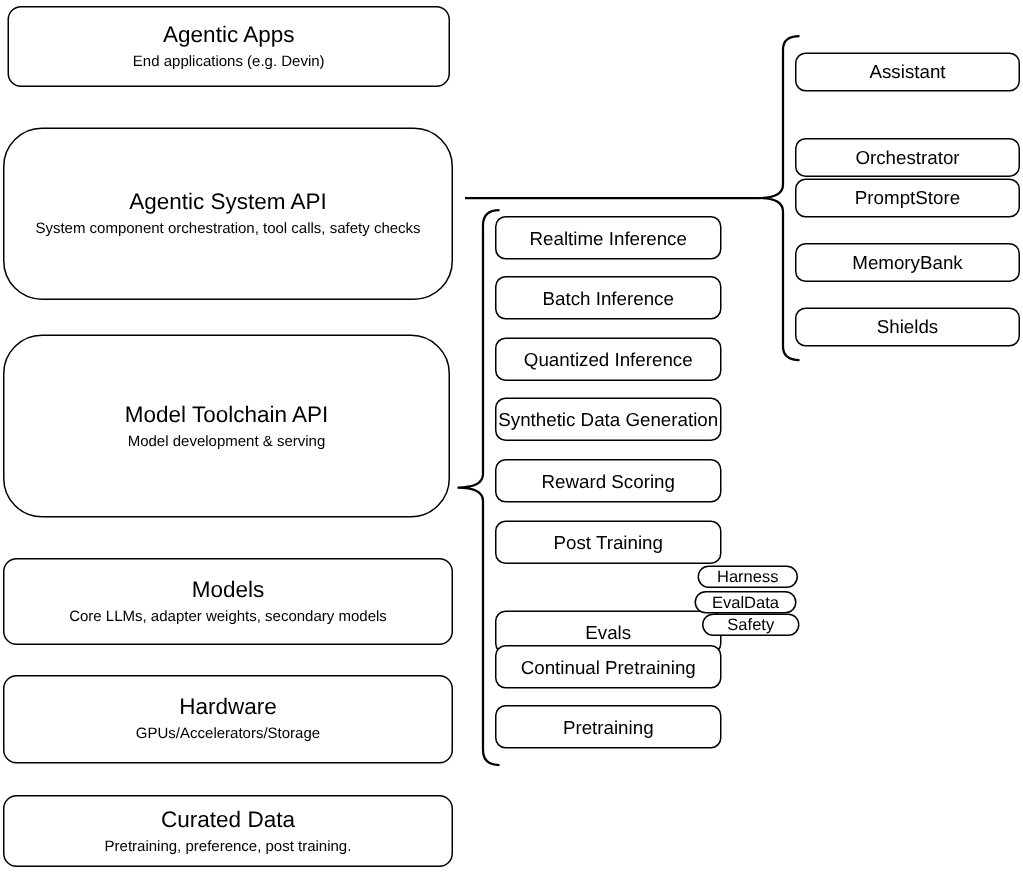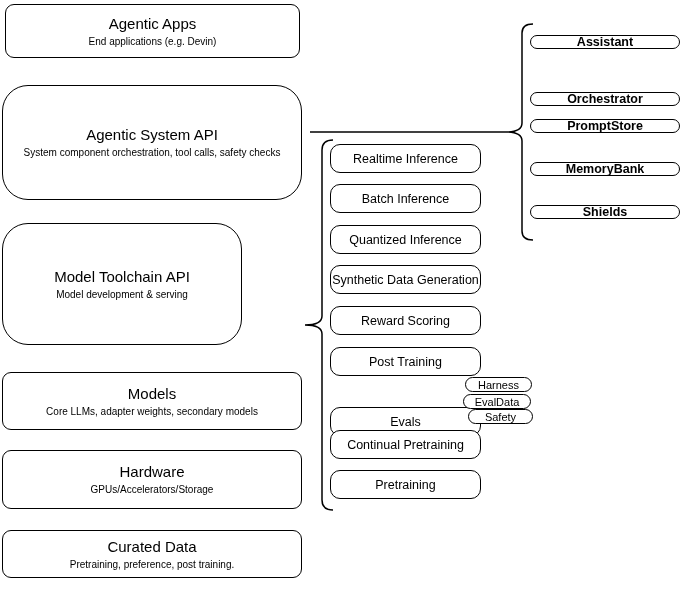--- a/index.html
+++ b/index.html
@@ -50,22 +50,22 @@
     background: #ffffff;
     border: 1.5px solid #000000;
     border-radius: 7px;
     display: flex;
     align-items: center;
     justify-content: center;
     text-align: center;
     font-size: 12.5px;
     white-space: nowrap;
   }
-  .mid-node  { left: 330px; width: 151px; height: 29px; border-radius: 10px; }
-  .comp-node { left: 530px; width: 150px; height: 14px; font-weight: bold; }
+  .mid-node  { left: 330px; width: 151px; height: 29px; }
+  .comp-node { left: 530px; width: 150px; height: 26px; }
   .pill {
     position: absolute;
     box-sizing: border-box;
     background: #ffffff;
     border: 1.5px solid #000000;
     border-radius: 8px;
     display: flex;
     align-items: center;
     justify-content: center;
     font-size: 11px;
@@ -87,21 +87,21 @@
   <div class="box stack-box" style="left:5px; top:4px; width:295px; height:54px; border-radius:9px;">
     <div class="title">Agentic Apps</div>
     <div class="subtitle">End applications (e.g. Devin)</div>
   </div>
 
   <div class="box stack-box" style="left:2px; top:85px; width:300px; height:115px; border-radius:26px;">
     <div class="title">Agentic System API</div>
     <div class="subtitle">System component orchestration, tool calls, safety checks</div>
   </div>
 
-  <div class="box stack-box" style="left:2px; top:223px; width:240px; height:122px; border-radius:26px;">
+  <div class="box stack-box" style="left:2px; top:223px; width:298px; height:122px; border-radius:26px;">
     <div class="title">Model Toolchain API</div>
     <div class="subtitle">Model development &amp; serving</div>
   </div>
 
   <div class="box stack-box" style="left:2px; top:372px; width:300px; height:58px; border-radius:9px;">
     <div class="title">Models</div>
     <div class="subtitle">Core LLMs, adapter weights, secondary models</div>
   </div>
 
   <div class="box stack-box" style="left:2px; top:450px; width:300px; height:59px; border-radius:9px;">

